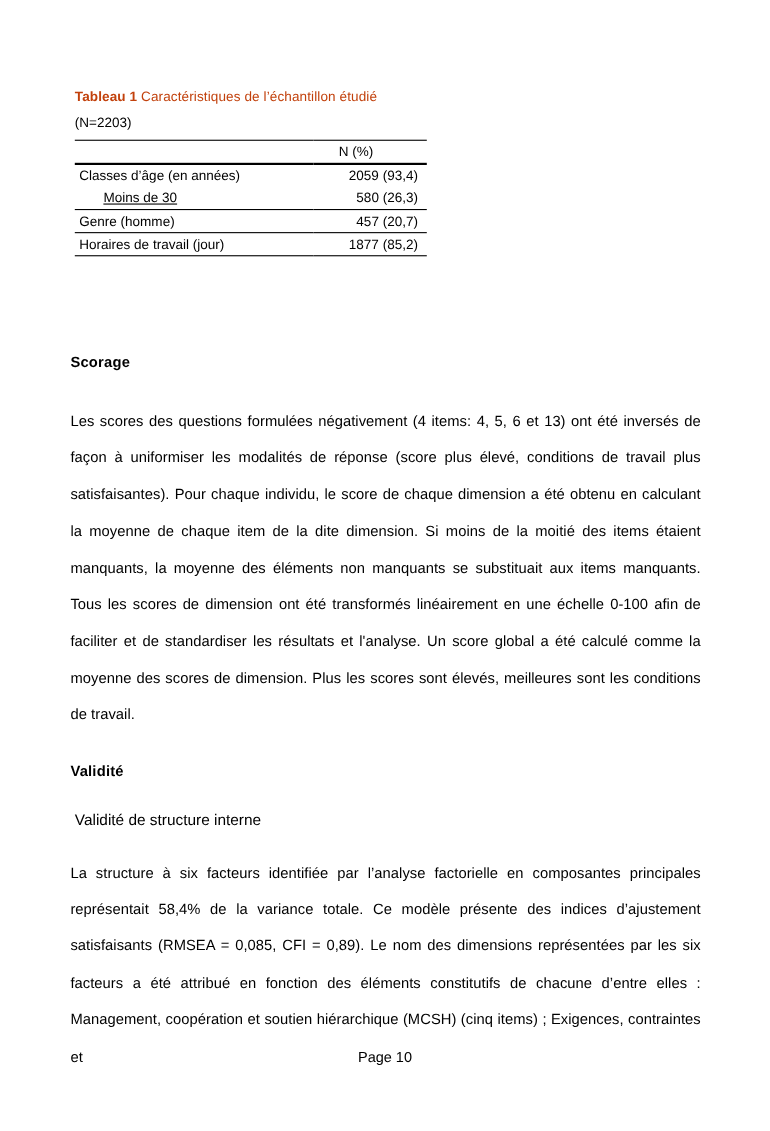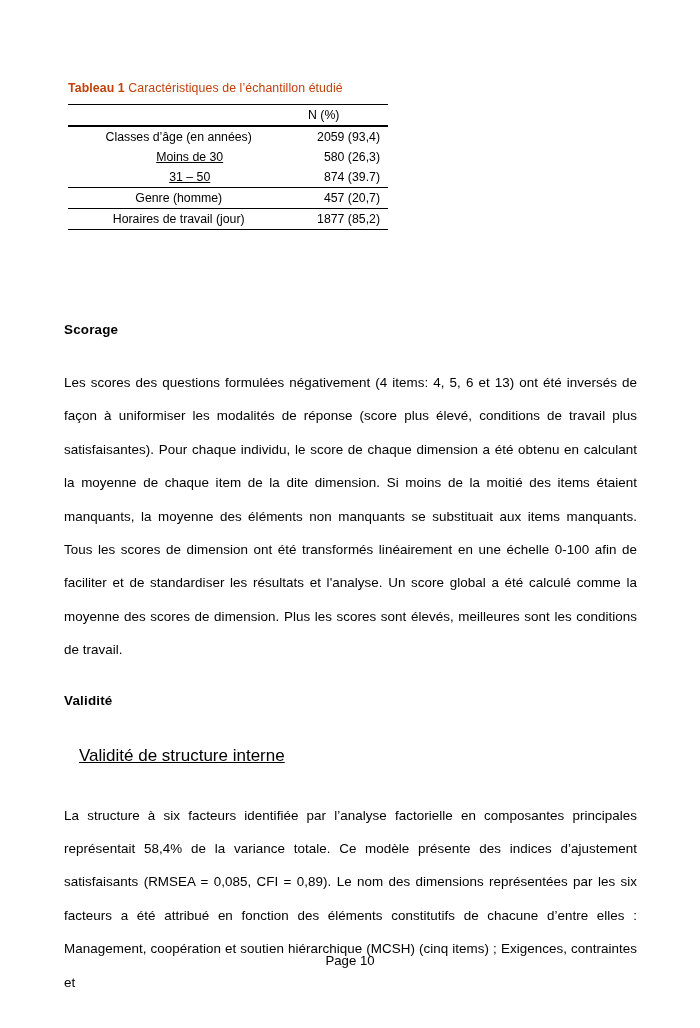--- a/index.html
+++ b/index.html
@@ -53,21 +53,21 @@
     width: 320px;
     margin-top: 5px;
     font-size: 12.3px;
   }
   table.data-table td,
   table.data-table th {
     padding: 3px 0 3px 0;
     font-weight: normal;
     vertical-align: baseline;
   }
-  .col-label { text-align: center; padding-left: 4px !important; }
+  .col-label { text-align: left; padding-left: 4px !important; }
   .col-value { text-align: right; padding-right: 8px !important; white-space: nowrap; }
   tr.header-row td      { border-top: 1.4px solid #000; border-bottom: 2.4px solid #000; }
   tr.rule-above td      { border-top: 1.2px solid #000; }
   tr.rule-bottom td     { border-bottom: 1.4px solid #000; }
 
   .indent-1 { padding-left: 26px !important; text-decoration: underline; }
 
   .header-value { text-align: center; padding-right: 26px !important; }
 
   
@@ -81,24 +81,23 @@
   h2.section-heading {
     font-size: 13.4px;
     font-weight: bold;
     margin: 0 0 0 0;
     padding: 0;
     line-height: 20px;
     letter-spacing: 0.2px;
   }
 
   .sub-heading {
-    font-size: 17px;
+    font-size: 14px;
     font-weight: normal;
-    text-decoration: underline;
-    margin: 15px;
+    margin: 4px;
     padding: 0;
     line-height: 20px;
     display: inline-block;
   }
 
   p.body-par {
     font-size: 13.4px;
     line-height: 33.4px;
     text-align: justify;
     text-justify: inter-word;
@@ -126,42 +125,39 @@
 </head>
 <body>
 
 <div class="page">
 
   <div class="table-block">
 
     <div class="table-caption">
       <span class="cap-label">Tableau 1</span><span> Caractéristiques de l’échantillon étudié</span>
     </div>
+    <div class="caption-line2">(N=2203)</div>
 
     <table class="data-table">
       <tbody>
         <tr class="header-row">
           <td class="col-label"></td>
           <td class="col-value header-value">N (%)</td>
         </tr>
 
         <tr>
           <td class="col-label">Classes d’âge (en années)</td>
           <td class="col-value">2059 (93,4)</td>
         </tr>
 
         <tr>
           <td class="col-label indent-1">Moins de 30</td>
           <td class="col-value">580 (26,3)</td>
         </tr>
 
-        <tr>
-          <td class="col-label indent-1">31 – 50</td>
-          <td class="col-value">874 (39.7)</td>
-        </tr>
 
 
         <tr class="rule-above">
           <td class="col-label">Genre (homme)</td>
           <td class="col-value">457 (20,7)</td>
         </tr>
 
         <tr class="rule-above rule-bottom">
           <td class="col-label">Horaires de travail (jour)</td>
           <td class="col-value">1877 (85,2)</td>

